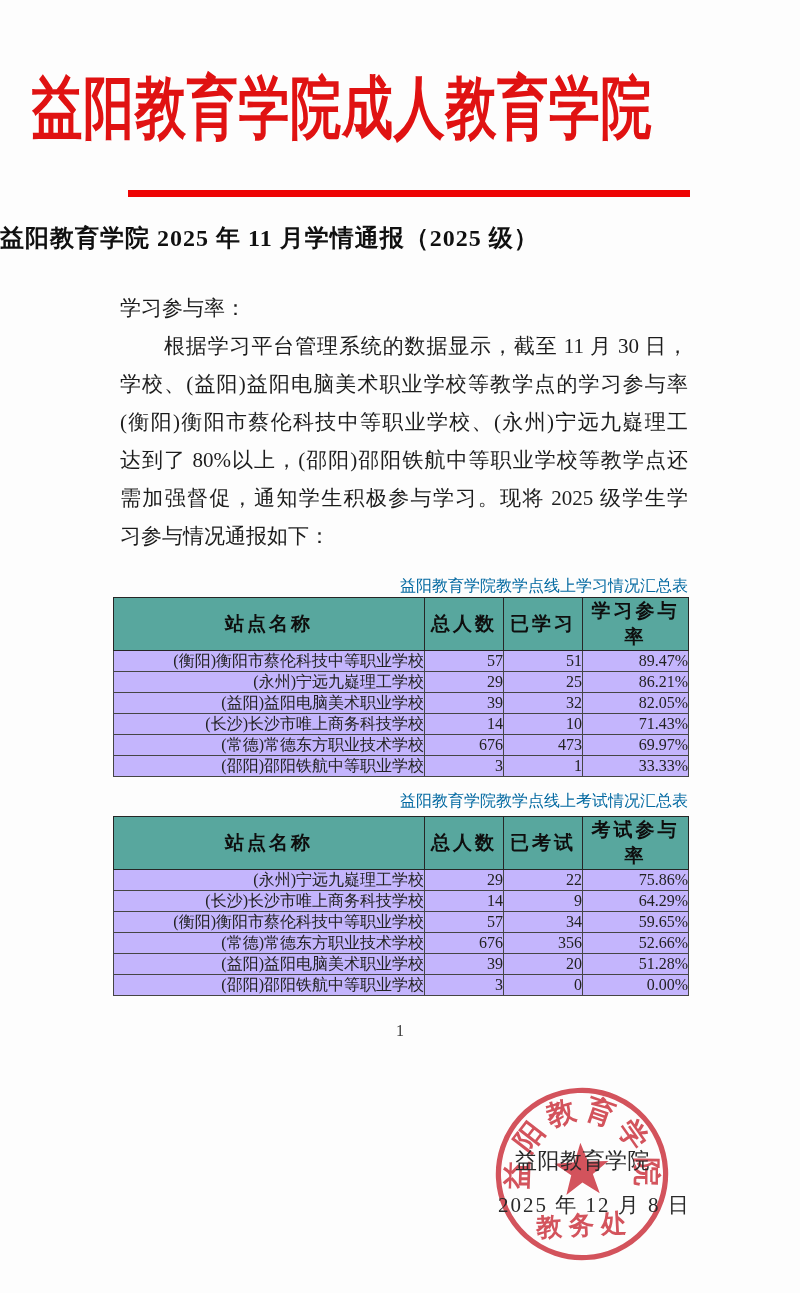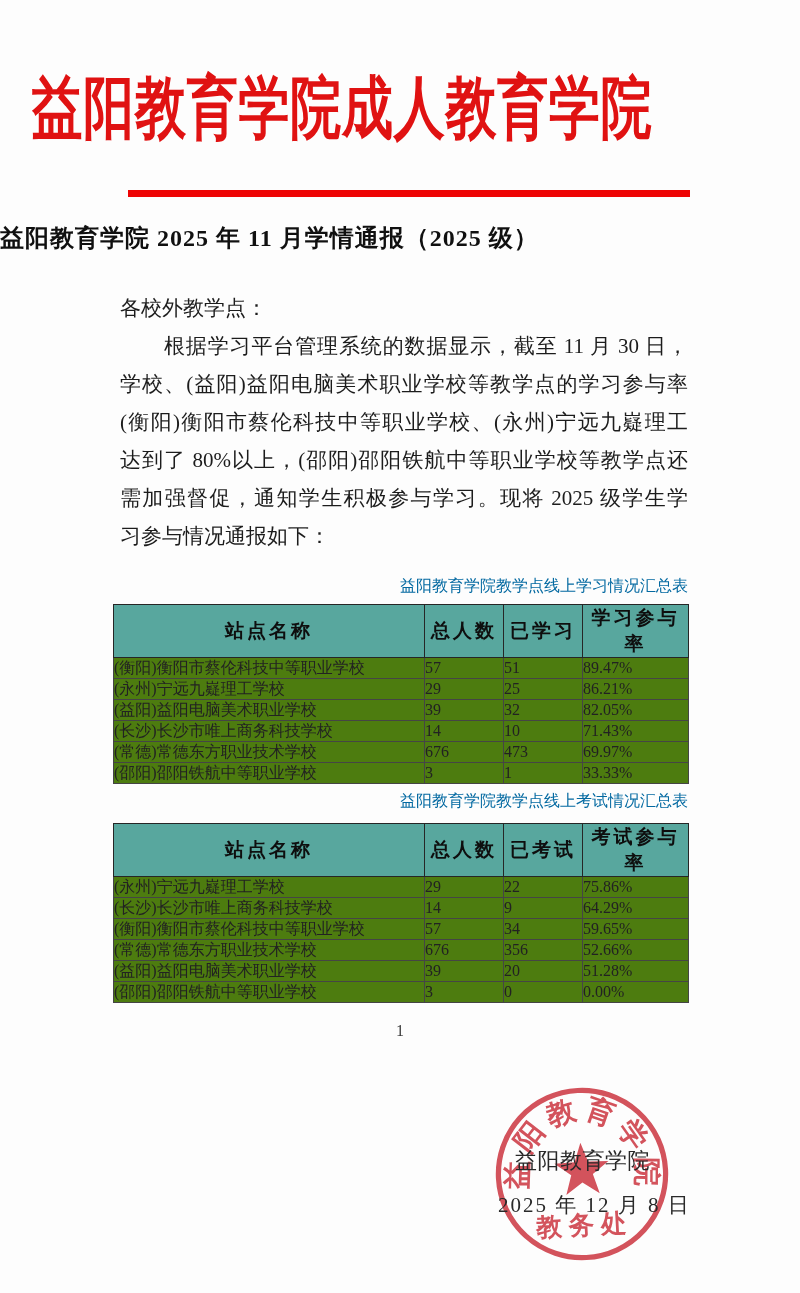--- a/index.html
+++ b/index.html
@@ -46,34 +46,33 @@
   .tbl-caption{
     position:absolute;left:113px;width:575px;text-align:right;
     font-size:16px;color:#0369a1;
   }
   .cap1{top:576px;}
   .cap2{top:791px;}
   table.data{
     position:absolute;left:113px;width:575px;
     border-collapse:collapse;table-layout:fixed;
     font-family:"Liberation Serif","DejaVu Serif",serif;
-    margin-top:7px;
   }
   .tbl1{top:597px;}
   .tbl2{top:816px;}
   table.data th{
     background:var(--header-bg);
     border:1px solid #262626;
     height:45px;font-size:19px;font-weight:bold;color:#0e0e0e;
     letter-spacing:3px;text-align:center;
   }
   table.data td{
-    border:1px solid #454545;background:#4d7c0f;
+    border:1px solid #454545;background:#c4b5fd;
     height:20px;line-height:20px;font-size:16px;color:#222;
-    text-align:left;padding:0;white-space:nowrap;overflow:hidden;
+    text-align:right;padding:0;white-space:nowrap;overflow:hidden;
   }
   .page-num{
     position:absolute;top:1022px;left:0;width:800px;text-align:center;
     font-size:16px;color:#3c3c3c;
   }
   .stamp-wrap{
     position:absolute;left:487px;top:1079px;width:190px;height:190px;
     transform:rotate(-3deg);opacity:0.88;mix-blend-mode:multiply;
   }
   .signature{
@@ -89,21 +88,21 @@
 <body>
 
 <div class="org-title">
   <span>益阳教育学院成人教育学院</span>
 </div>
 <div class="red-rule"></div>
 
 <div class="doc-title">益阳教育学院 2025 年 11 月学情通报（2025 级）</div>
 
 <div class="body-text">
-  <div class="salutation">各校外教学点：</div>
+  <div class="salutation">学习参与率：</div>
   <div class="line indent">根据学习平台管理系统的数据显示，截至 11 月 30 日，</div>
   <div class="line">学校、(益阳)益阳电脑美术职业学校等教学点的学习参与率</div>
   <div class="line">(衡阳)衡阳市蔡伦科技中等职业学校、(永州)宁远九嶷理工</div>
   <div class="line">达到了 80%以上，(邵阳)邵阳铁航中等职业学校等教学点还</div>
   <div class="line">需加强督促，通知学生积极参与学习。现将 2025 级学生学</div>
   <div class="line nojust">习参与情况通报如下：</div>
 </div>
 
 <div class="tbl-caption cap1">益阳教育学院教学点线上学习情况汇总表</div>
 <table class="data tbl1">

